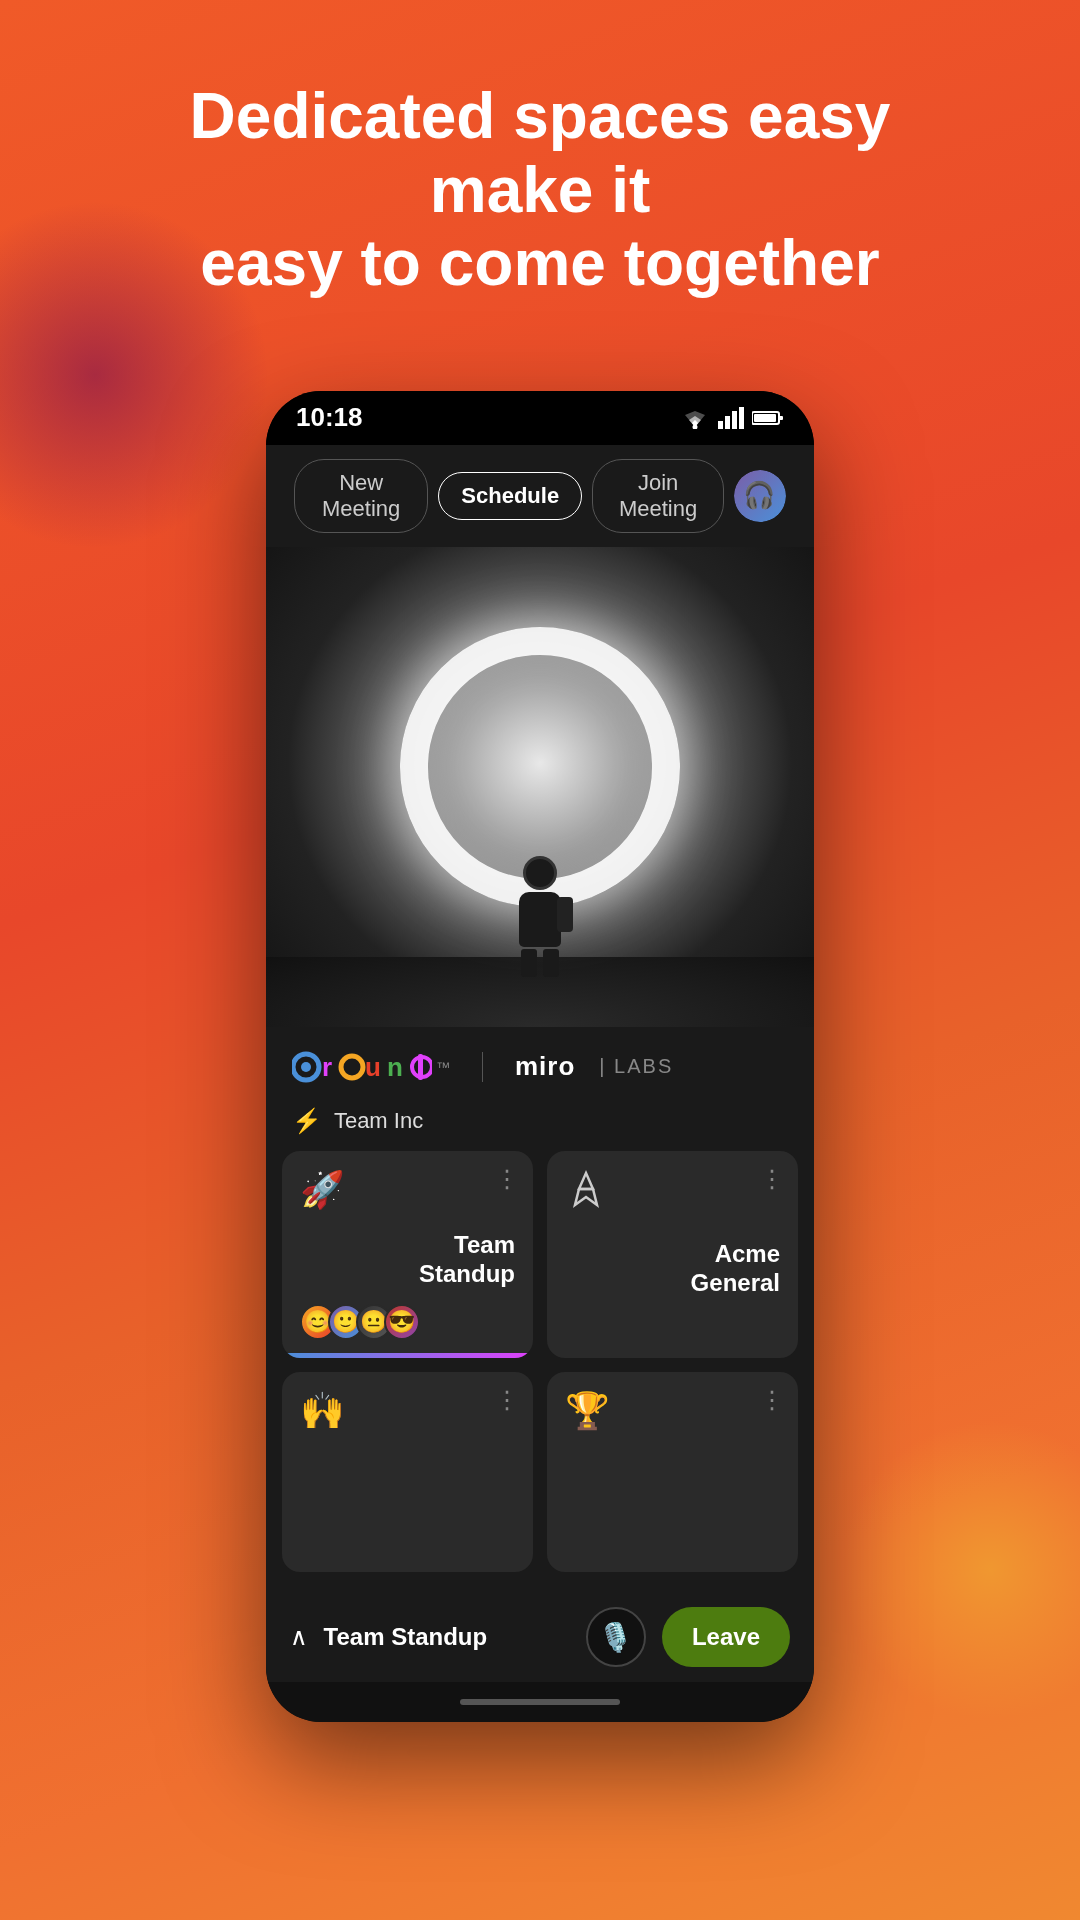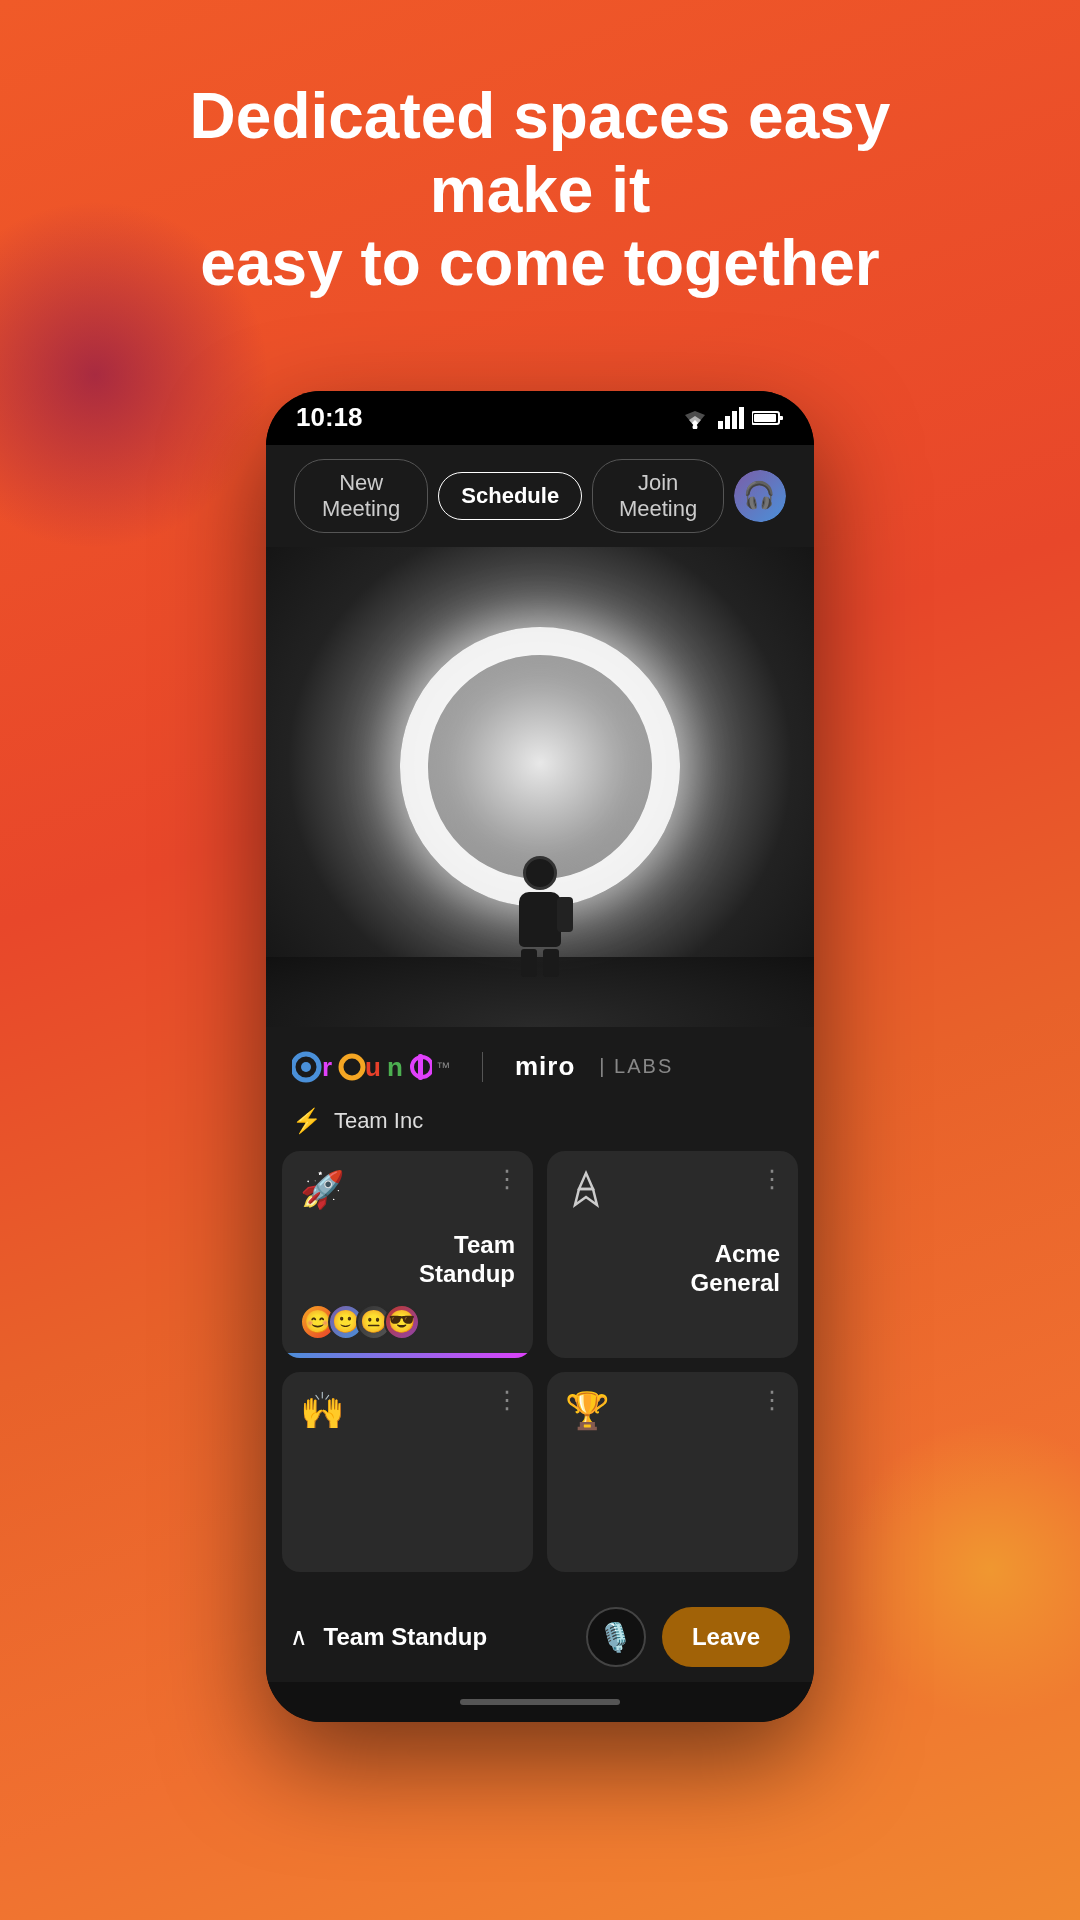--- a/index.html
+++ b/index.html
@@ -339,21 +339,21 @@
       border-radius: 50%;
       background: #111;
       border: 2px solid #444;
       display: flex;
       align-items: center;
       justify-content: center;
       font-size: 28px;
       cursor: pointer;
     }
     .leave-btn {
-      background: #a16207;
+      background: #4d7c0f;
       color: white;
       border: none;
       border-radius: 30px;
       padding: 16px 30px;
       font-size: 24px;
       font-weight: 600;
       cursor: pointer;
     }
 
     

